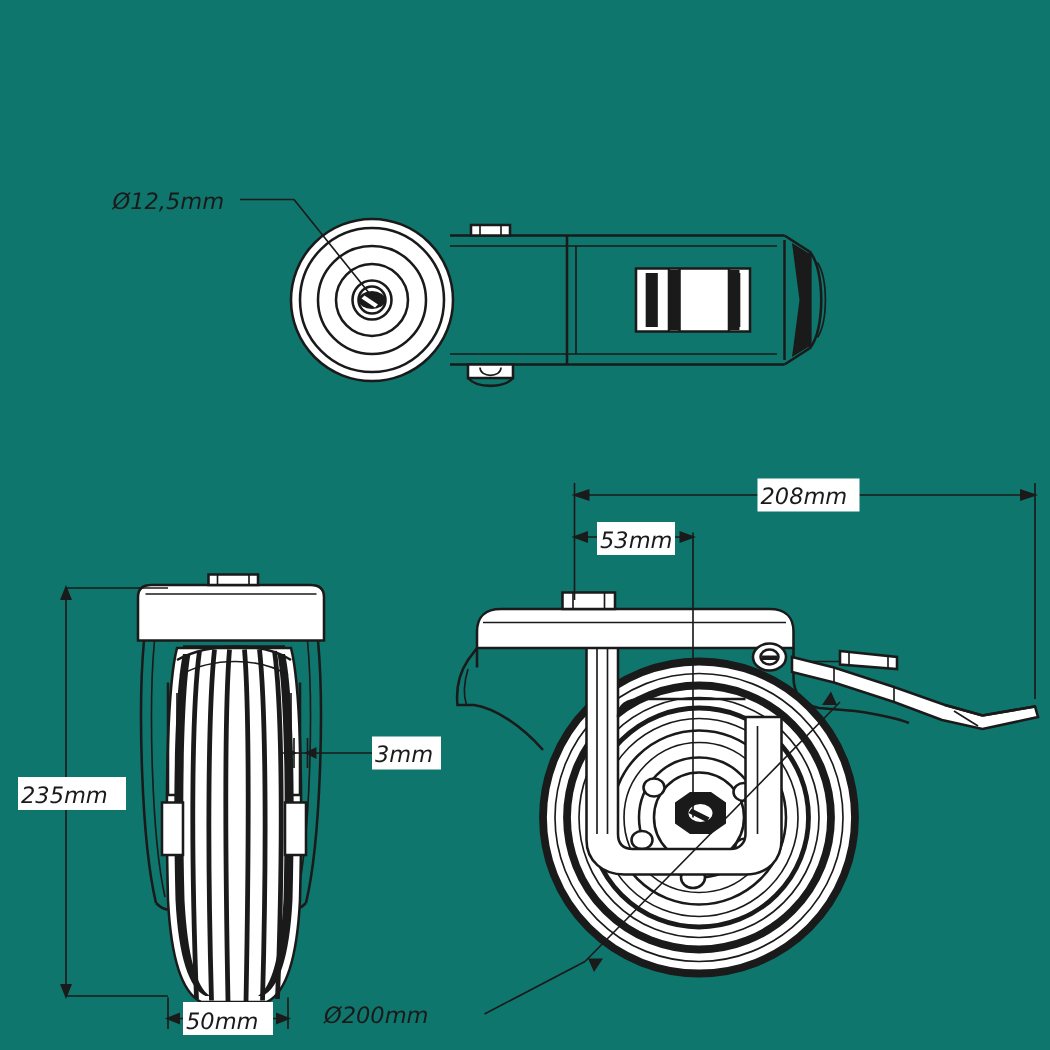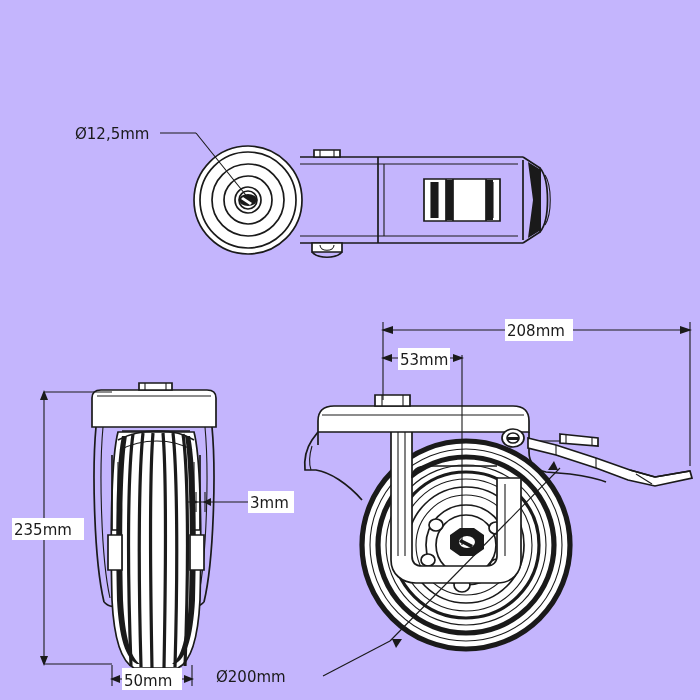--- a/index.html
+++ b/index.html
@@ -1,19 +1,19 @@
 <!DOCTYPE html>
 <html><head>
 <meta charset="utf-8">
 <title>Caster Technical Drawing</title>
 <style>
   html,body{margin:0;padding:0;background:#ffffff;}
   body{width:700px;height:700px;overflow:hidden;
        font-family:"DejaVu Sans","Liberation Sans",sans-serif;}
-  #sheet{position:relative;width:700px;height:700px;background:#c4b5fd;}
+  #sheet{position:relative;width:700px;height:700px;background:#0f766e;font-style:italic;}
   #sheet svg{display:block;position:absolute;top:0;left:0;}
   .dimtext{font-family:"DejaVu Sans","Liberation Sans",sans-serif;
            font-size:15px;fill:#1a1a1a;}
   .outline{fill:none;stroke:#1a1a1a;}
   .thin{stroke-width:1.1;}
   .med{stroke-width:1.7;}
   .thick{stroke-width:3.2;}
   .xthick{stroke-width:5.2;}
   .dimline{fill:none;stroke:#1a1a1a;stroke-width:1.1;}
   .fillwhite{fill:#ffffff;}

